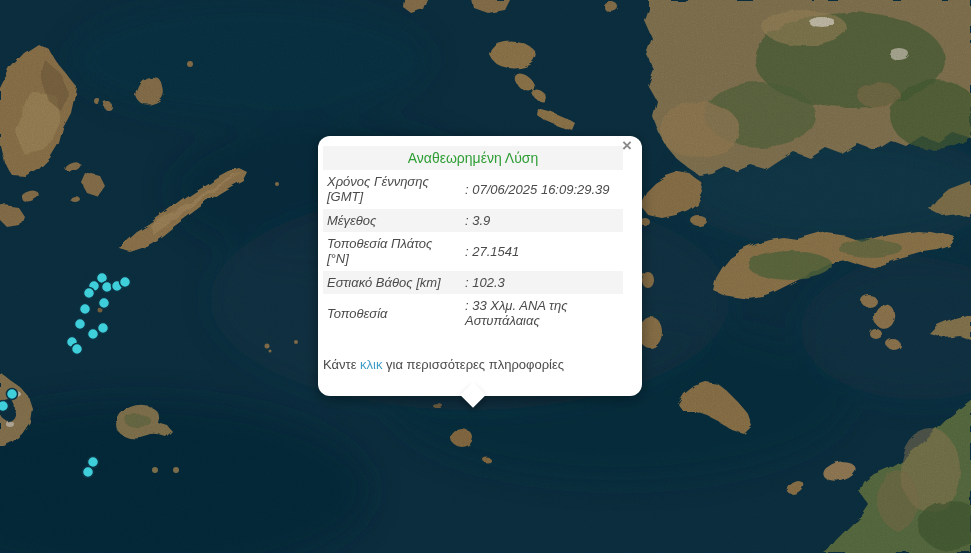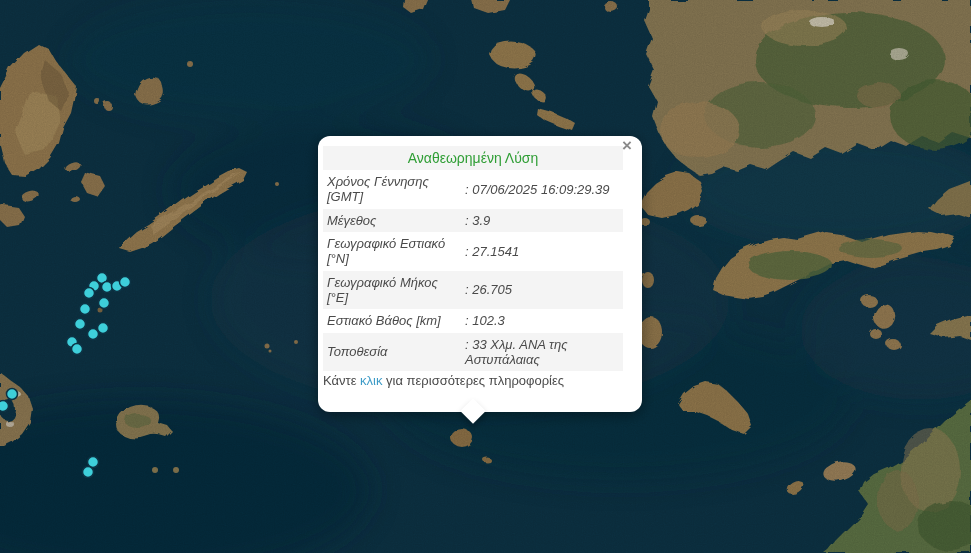--- a/index.html
+++ b/index.html
@@ -10,21 +10,21 @@
   
   .popup{position:absolute;left:318px;top:136px;width:324px;background:#fff;
          border-radius:12px;box-shadow:0 3px 14px rgba(0,0,0,.4);z-index:5;}
   .popup-content{padding:10px 19px 24px 5px;color:var(--text,#4a4a4a);font-size:13px;}
   .popup-title{width:300px;background:var(--stripe,#f5f5f5);color:var(--green,#2f9e35);
                text-align:center;font-size:14px;padding:4px 0;box-sizing:border-box;}
   table.info{width:300px;border-collapse:collapse;table-layout:fixed;font-style:italic;}
   table.info td{vertical-align:middle;padding:4px 4px;line-height:1.18;}
   table.info td.lbl{width:130px;padding-left:4px;}
   table.info tr:nth-child(even){background:var(--stripe,#f5f5f5);}
-  .popup-footer{margin-top:2px;font-size:13px;}
+  .popup-footer{margin-top:24px;font-size:13px;}
   .popup-footer .lnk{color:var(--link,#3d9bc7);cursor:pointer;}
   .popup-close{position:absolute;top:1px;right:6px;width:18px;height:18px;
                font-size:17px;line-height:18px;text-align:center;color:#8a8a8a;
                cursor:pointer;font-weight:bold;}
   .popup-tail{position:absolute;left:146px;bottom:-8px;width:18px;height:18px;
               background:#fff;transform:rotate(45deg);box-shadow:3px 3px 6px rgba(0,0,0,.25);}
 </style>
 </head>
 <body>
 
@@ -184,26 +184,22 @@
         <tbody>
           <tr>
             <td class="lbl">Χρόνος Γέννησης [GMT]</td>
             <td class="val">: 07/06/2025 16:09:29.39</td>
           </tr>
           <tr>
             <td class="lbl">Μέγεθος</td>
             <td class="val">: 3.9</td>
           </tr>
           <tr>
-            <td class="lbl">Γεωγραφικό Εστιακό [°N]</td>
+            <td class="lbl">Τοποθεσία Πλάτος [°N]</td>
             <td class="val">: 27.1541</td>
-          </tr>
-          <tr>
-            <td class="lbl">Γεωγραφικό Μήκος [°E]</td>
-            <td class="val">: 26.705</td>
           </tr>
           <tr>
             <td class="lbl">Εστιακό Βάθος [km]</td>
             <td class="val">: 102.3</td>
           </tr>
           <tr>
             <td class="lbl">Τοποθεσία</td>
             <td class="val">: 33 Χλμ. ΑΝΑ της Αστυπάλαιας</td>
           </tr>
         </tbody>

